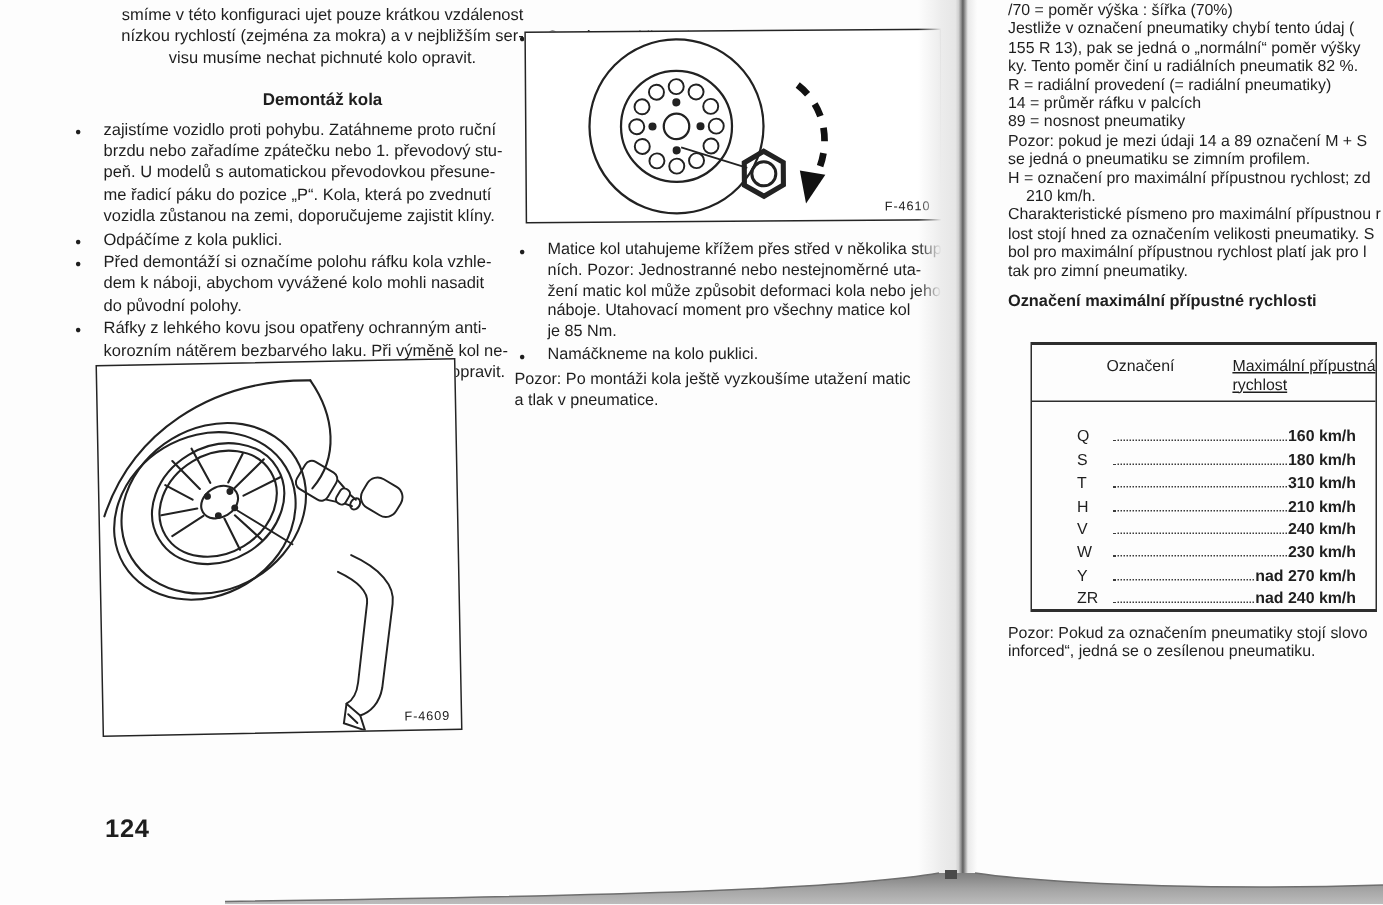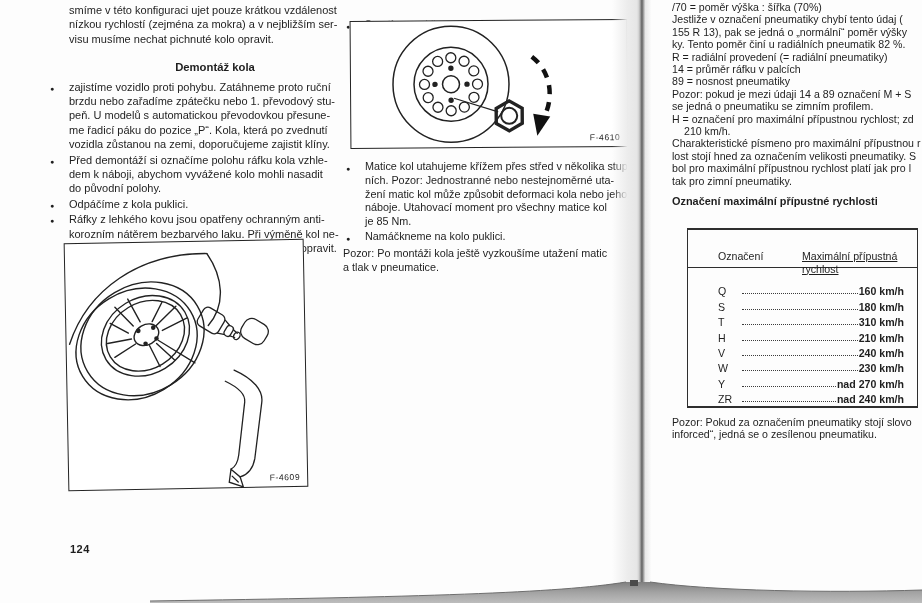--- a/index.html
+++ b/index.html
@@ -1,49 +1,49 @@
 <!DOCTYPE html>
 <html><head>
 <meta charset="utf-8">
 <style>
   html,body{margin:0;padding:0;}
   body{width:922px;height:603px;background:#ffffff;font-family:"Liberation Sans","DejaVu Sans",sans-serif;color:#1e1e1e;}
   #root{position:relative;width:922px;height:603px;overflow:hidden;background:#fdfdfd;}
 
   
   .col-left{position:absolute;left:47px;top:3px;width:314px;font-size:11px;line-height:14.4px;}
-  .intro{margin:0 0 0 22px;}
+  .intro{margin:0 0 0 22px;text-align:center;}
   .h-section{font-weight:bold;font-size:11.3px;margin:14px 0 5px 22px;text-align:center;}
   ul.blist{list-style:none;margin:0;padding:0;}
   ul.blist li{position:relative;padding-left:22px;margin:0 0 1px 0;}
   ul.blist li::before{content:"\25CF";position:absolute;left:3px;top:2px;font-size:7px;}
 
   .fig{position:absolute;background:#fff;border:1.4px solid #242424;}
   .fig-label{position:absolute;right:7px;bottom:4px;font-size:8.5px;letter-spacing:.6px;color:#222;}
   #fig4609{left:66px;top:241px;width:238px;height:246px;transform:rotate(-1.1deg);}
   #fig4610{left:350px;top:20px;width:276px;height:126px;transform:rotate(-0.4deg);}
 
-  .pagenum{position:absolute;left:70px;top:543px;font-size:11px;font-weight:bold;letter-spacing:.5px;}
+  .pagenum{position:absolute;left:70px;top:543px;font-size:17px;font-weight:bold;letter-spacing:.5px;}
 
   
   .col-mid{position:absolute;left:343px;top:2px;width:293px;font-size:10px;line-height:13.8px;margin-top:16px;}
   .mid-block{position:absolute;left:343px;width:293px;font-size:10.8px;line-height:13.8px;}
   #mid-matice{top:160px;}
   .b{font-weight:normal;}
 
   
   .col-right{position:absolute;left:672px;top:1px;width:255px;font-size:10.6px;line-height:12.4px;white-space:nowrap;}
   .col-right .para{margin:0;}
   .mt2{margin-top:2px;} .mt3{margin-top:3px;} .mt4{margin-top:4px;} .mt8{margin-top:8px;}
   .h-right{font-weight:bold;font-size:10.9px;}
   .indent{padding-left:12px;}
 
   
   .speed-table{position:absolute;left:687px;top:228px;width:231px;height:180px;border:1.3px solid #2e2e2e;border-top-width:2px;border-bottom-width:2px;background:#fdfdfd;box-sizing:border-box;font-size:10.6px;}
-  .speed-head{height:38px;border-bottom:1.4px solid #2e2e2e;display:flex;padding-top:20px;box-sizing:border-box;}
+  .speed-head{height:38px;border-bottom:1.4px solid #2e2e2e;display:flex;padding-top:8px;box-sizing:border-box;justify-content:flex-end;}
   .speed-head .c1{margin-left:30px;width:84px;}
   .speed-head .c2{line-height:12.5px;text-decoration:underline;}
   .speed-rows{padding:14px 13px 0 30px;}
   .srow{display:flex;align-items:flex-end;height:15.4px;}
   .srow .code{width:24px;}
   .srow .leader{flex:1;border-bottom:1.7px dotted #3c3c3c;margin:0 1px 3px 0;}
   .srow .val{white-space:nowrap;font-weight:bold;}
 
   
   .gutter{position:absolute;left:612px;top:0;width:52px;height:587px;
@@ -56,22 +56,22 @@
 </head>
 <body>
 
 <div id="root">
 
   <div class="col-left">
     <p class="intro">smíme v této konfiguraci ujet pouze krátkou vzdálenost<br>nízkou rychlostí (zejména za mokra) a v nejbližším ser-<br>visu musíme nechat pichnuté kolo opravit.</p>
     <div class="h-section">Demontáž kola</div>
     <ul class="blist">
       <li>zajistíme vozidlo proti pohybu. Zatáhneme proto ruční<br>brzdu nebo zařadíme zpátečku nebo 1. převodový stu-<br>peň. U modelů s automatickou převodovkou přesune-<br>me řadicí páku do pozice „P“. Kola, která po zvednutí<br>vozidla zůstanou na zemi, doporučujeme zajistit klíny.</li>
+      <li>Odpáčíme z kola puklici.</li>
       <li>Před demontáží si označíme polohu ráfku kola vzhle-<br>dem k náboji, abychom vyvážené kolo mohli nasadit<br>do původní polohy.</li>
-      <li>Odpáčíme z kola puklici.</li>
       <li>Ráfky z lehkého kovu jsou opatřeny ochranným anti-<br>korozním nátěrem bezbarvého laku. Při výměně kol ne-<br>smíme tento lak poškodit, případně ho musíme opravit.</li>
     </ul>
   </div>
 
   <div class="fig" id="fig4609">
     <svg class="draw" width="238" height="246" viewBox="0 0 238 246">
       <g fill="none" stroke="#222" stroke-width="1.4" stroke-linecap="round">
 
         <path d="M3 100 C 22 46 74 10 142 12"></path>
         <path d="M142 12 C 158 36 160 64 142 84"></path>

